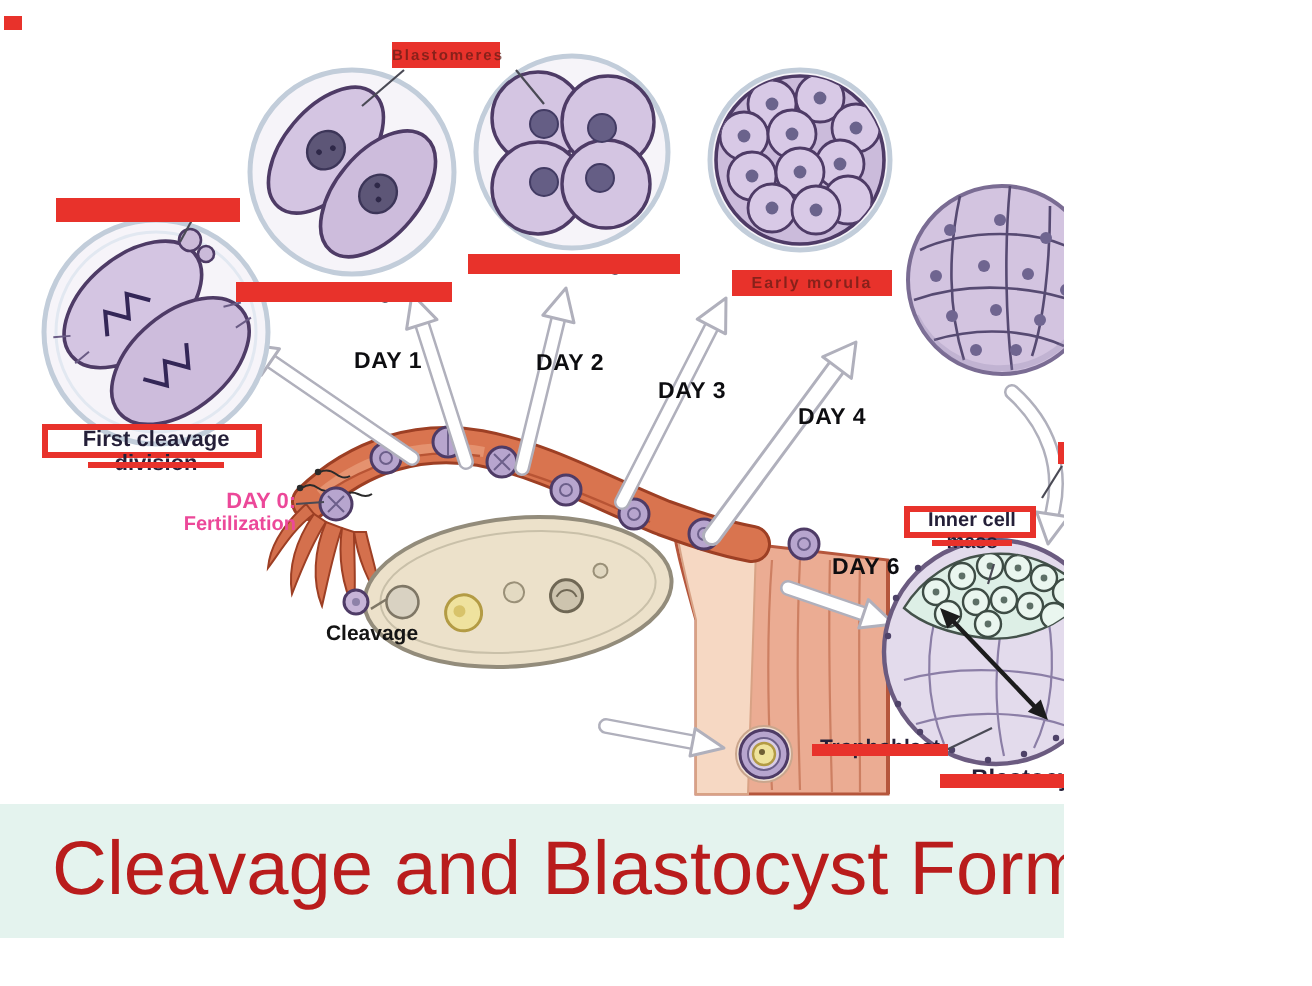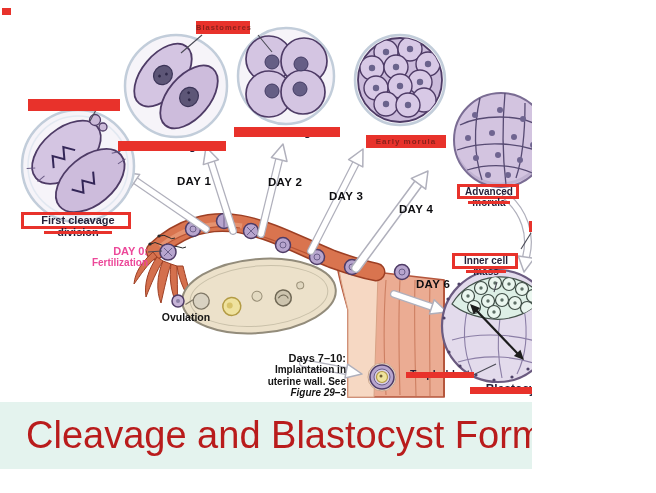--- a/index.html
+++ b/index.html
@@ -368,39 +368,23 @@
   <div class="day" style="left:268px;top:176px;">DAY 2</div>
   <div class="day" style="left:329px;top:190px;">DAY 3</div>
   <div class="day" style="left:399px;top:203px;">DAY 4</div>
   <div class="day" style="left:416px;top:278px;">DAY 6</div>
 
   <div class="lbl rt" style="left:84px;top:245px;width:64px;color:#ec4899;">
     <div style="font-size:11px;">DAY 0:</div>
     <div style="font-size:10px;">Fertilization</div>
   </div>
 
-  <div class="lbl" style="left:158px;top:312px;width:56px;font-size:10.5px;color:#141414;">Ovulation</div>
-
-  <div class="lbl rt" style="left:230px;top:352px;width:116px;color:#141414;">
-    <div style="font-size:11px;">Days 7–10:</div>
-    <div style="font-size:10px;">Implantation in</div>
-    <div style="font-size:10px;">uterine wall. See</div>
-    <div style="font-size:10px;font-style:italic;">Figure 29–3</div>
-  </div>
-
-  <div class="lbl" style="left:458px;top:186px;width:62px;font-size:10px;">
-    <div class="rel">
-      <span>Advanced</span>
-      <div class="redbox" style="left:-1px;top:-2px;width:56px;height:9px;"></div>
-    </div>
-    <div class="rel">
-      <span>morula</span>
-      <div class="strike" style="left:10px;right:10px;top:4px;height:3px;"></div>
-    </div>
-  </div>
+  <div class="lbl" style="left:158px;top:312px;width:56px;font-size:10.5px;color:#141414;">Cleavage</div>
+
+
 
   <div style="position:absolute;left:529px;top:221px;width:54px;height:16px;">
     <span class="lbl" style="position:static;display:block;font-size:9.5px;padding-top:3px;">Hatching</span>
     <div class="redbar" style="left:0;top:0;width:54px;height:11px;"></div>
   </div>
 
   <div class="lbl" style="left:452px;top:255px;width:68px;font-size:10px;">
     <div class="rel">
       <span>Inner cell</span>
       <div class="redbox" style="left:0px;top:-2px;width:60px;height:10px;"></div>

